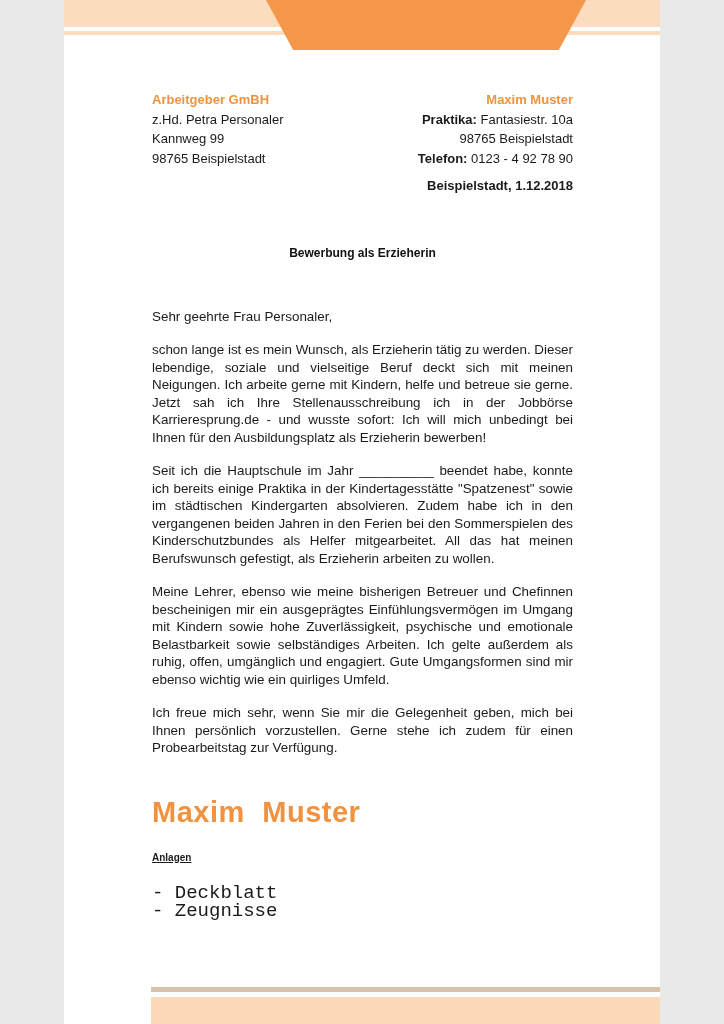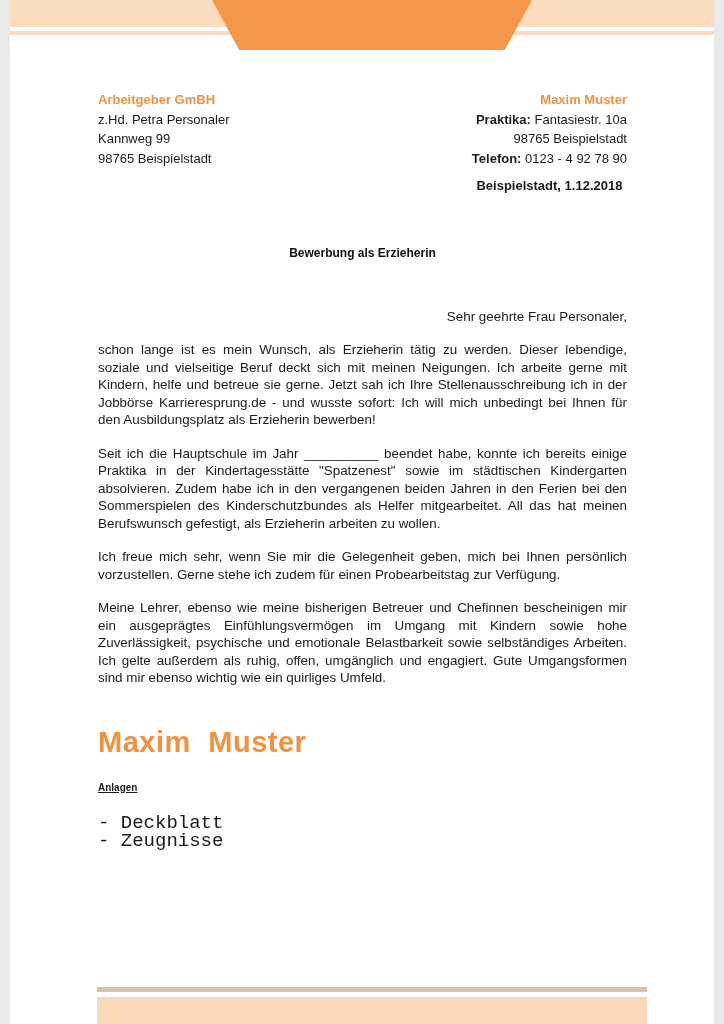--- a/index.html
+++ b/index.html
@@ -1,18 +1,18 @@
 <!DOCTYPE html>
 <html lang="de"><head>
 <meta charset="utf-8">
 <style>
   html, body { margin: 0; padding: 0; background: #e9e9e9; }
   .page {
     position: relative;
-    width: 704px;
+    width: 596px;
     height: 1024px;
     margin: 0 auto;
     background: #ffffff;
     overflow: hidden;
     font-family: "Liberation Sans", sans-serif;
     color: #1b1b1b;
   }
 
   
   .band-top {
@@ -50,33 +50,33 @@
     justify-content: space-between;
     font-size: 13px;
     line-height: 19.5px;
   }
   .recipient-company, .sender-name {
     color: #ed9440;
     font-weight: bold;
   }
   .sender-block { text-align: right; }
   .addr-label { font-weight: bold; }
-  .date-line { margin-top: 8px; font-weight: bold; text-align: center; }
+  .date-line { margin-top: 8px; font-weight: bold; }
 
   .subject {
     margin-top: 48px;
     text-align: center;
     font-weight: bold;
     font-size: 12px;
     line-height: 18px;
     color: #111;
   }
 
   .body-text { font-size: 13.4px; line-height: 17.5px; }
-  .salutation { margin-top: 46px; text-align: right; }
+  .salutation { margin-top: 46px; }
   .body-text p { margin: 16px 0 0 0; text-align: justify; }
   .body-text p.closing { margin-top: 14px; text-align: left; }
 
   .signature {
     margin-top: 38px;
     color: #f0923f;
     font-size: 29px;
     line-height: 34px;
     font-weight: bold;
     letter-spacing: 0.5px;
@@ -121,22 +121,22 @@
         <div class="date-line">Beispielstadt, 1.12.2018</div>
       </div>
     </div>
 
     <div class="subject">Bewerbung als Erzieherin</div>
 
     <div class="body-text">
       <div class="salutation">Sehr geehrte Frau  Personaler,</div>
       <p>schon lange ist es mein Wunsch, als Erzieherin tätig zu werden. Dieser lebendige, soziale und vielseitige Beruf deckt sich mit meinen Neigungen. Ich arbeite gerne mit Kindern, helfe und betreue sie gerne. Jetzt sah ich Ihre Stellenausschreibung ich in der Jobbörse Karrieresprung.de - und wusste sofort: Ich will mich unbedingt bei Ihnen für den Ausbildungsplatz als Erzieherin bewerben!</p>
       <p>Seit ich die Hauptschule im Jahr __________ beendet habe, konnte ich bereits einige Praktika in der Kindertagesstätte "Spatzenest" sowie im städtischen Kindergarten absolvieren. Zudem habe ich in den vergangenen beiden Jahren in den Ferien bei den Sommerspielen des Kinderschutzbundes als Helfer mitgearbeitet. All das hat meinen Berufswunsch gefestigt, als Erzieherin arbeiten zu wollen.</p>
+      <p>Meine Lehrer, ebenso wie meine bisherigen Betreuer und Chefinnen bescheinigen mir ein ausgeprägtes Einfühlungsvermögen im Umgang mit Kindern sowie hohe Zuverlässigkeit, psychische und emotionale Belastbarkeit sowie selbständiges Arbeiten. Ich gelte außerdem als ruhig, offen, umgänglich und engagiert. Gute Umgangsformen sind mir ebenso wichtig wie ein quirliges Umfeld.</p>
       <p>Ich freue mich sehr, wenn Sie mir die Gelegenheit geben, mich bei Ihnen persönlich vorzustellen. Gerne stehe ich zudem für einen Probearbeitstag zur Verfügung.</p>
-      <p>Meine Lehrer, ebenso wie meine bisherigen Betreuer und Chefinnen bescheinigen mir ein ausgeprägtes Einfühlungsvermögen im Umgang mit Kindern sowie hohe Zuverlässigkeit, psychische und emotionale Belastbarkeit sowie selbständiges Arbeiten. Ich gelte außerdem als ruhig, offen, umgänglich und engagiert. Gute Umgangsformen sind mir ebenso wichtig wie ein quirliges Umfeld.</p>
     </div>
 
     <div class="signature">Maxim Muster</div>
 
     <div class="attachments-heading">Anlagen</div>
     <div class="attachments-list">
       <div>- Deckblatt</div>
       <div>- Zeugnisse</div>
     </div>
 

